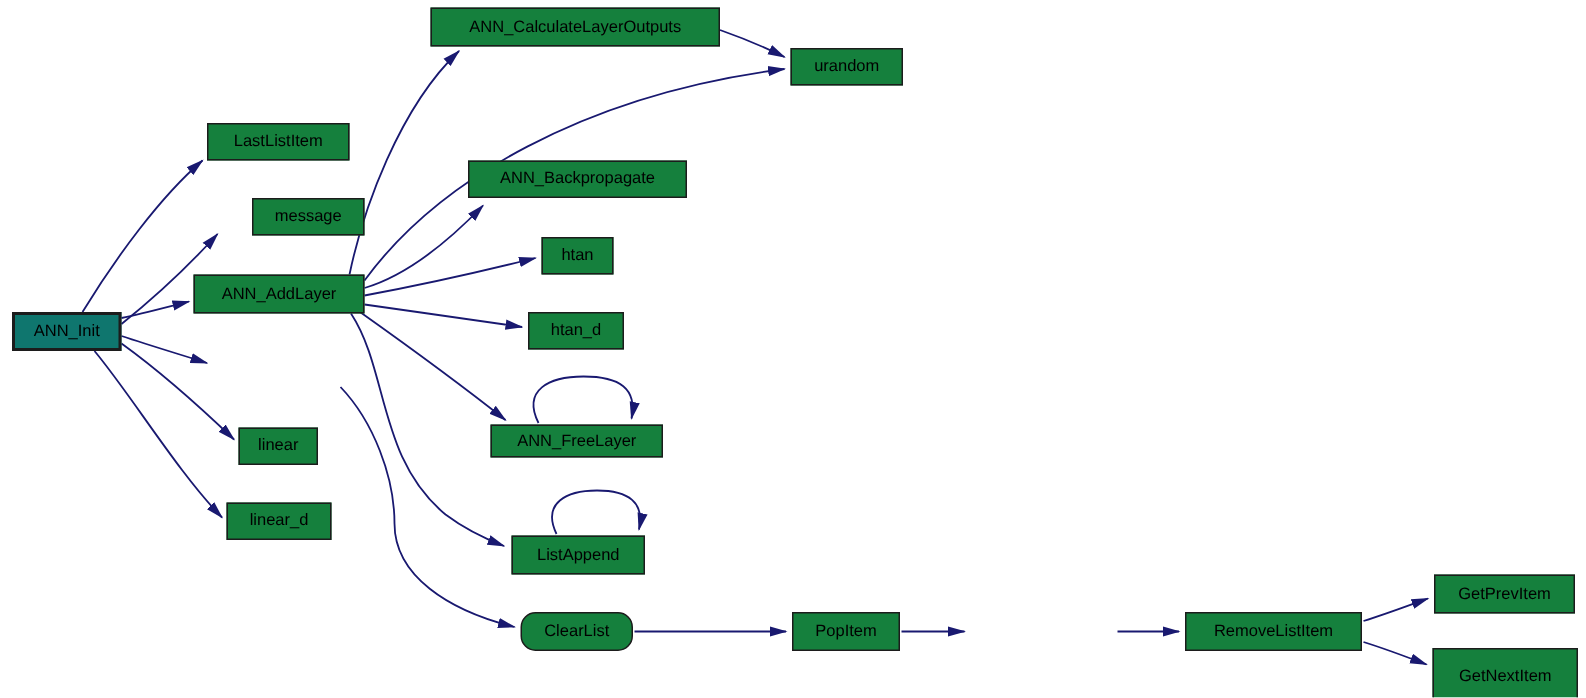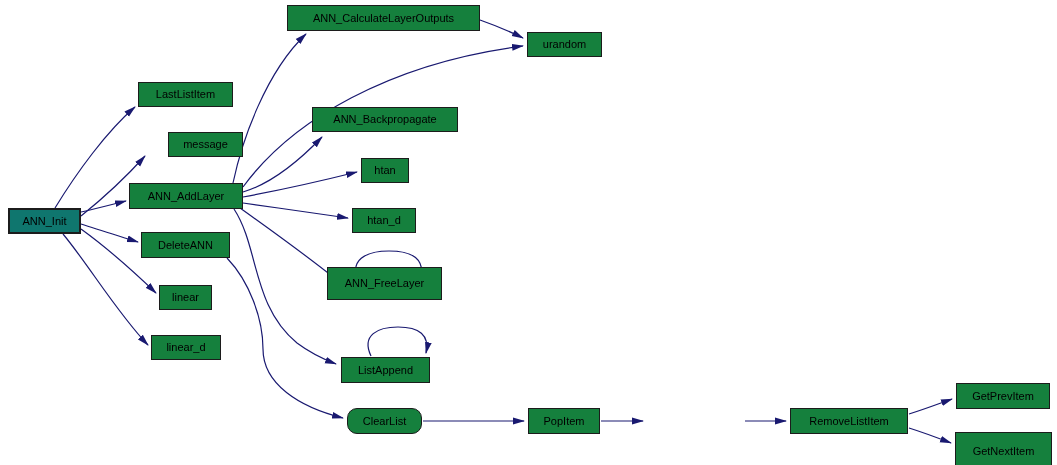--- a/index.html
+++ b/index.html
@@ -49,29 +49,28 @@
     <path marker-end="url(#arrow)" d="M 601,421 L 643,421"></path>
     <path marker-end="url(#arrow)" d="M 745,421 L 786,421"></path>
     <path marker-end="url(#arrow)" d="M 909,414 C 925,409 938,404 952,399"></path>
     <path marker-end="url(#arrow)" d="M 909,428 C 925,433 938,438 951,443"></path>
   </svg>
 
   <div class="node root" style="left:8px;   top:208px; width:73px;  height:26px;">ANN_Init</div>
   <div class="node" style="left:138px; top:82px;  width:95px;  height:25px;">LastListItem</div>
   <div class="node" style="left:148px; top:132px; width:75px;  height:25px;margin-left:20px;">message</div>
   <div class="node" style="left:129px; top:183px; width:114px; height:26px;">ANN_AddLayer</div>
-  <div class="node" style="left:141px; top:232px; width:89px;  height:26px;">DeleteANN</div>
   <div class="node" style="left:159px; top:285px; width:53px;  height:25px;">linear</div>
   <div class="node" style="left:151px; top:335px; width:70px;  height:25px;">linear_d</div>
   <div class="node" style="left:287px; top:5px;   width:193px; height:26px;">ANN_CalculateLayerOutputs</div>
   <div class="node" style="left:527px; top:32px;  width:75px;  height:25px;">urandom</div>
   <div class="node" style="left:312px; top:107px; width:146px; height:25px;text-align:center;">ANN_Backpropagate</div>
   <div class="node" style="left:361px; top:158px; width:48px;  height:25px;">htan</div>
   <div class="node" style="left:352px; top:208px; width:64px;  height:25px;">htan_d</div>
-  <div class="node" style="left:327px; top:267px; width:115px; height:33px;">ANN_FreeLayer</div>
+  <div class="node" style="left:327px; top:283px; width:115px; height:22px;">ANN_FreeLayer</div>
   <div class="node" style="left:341px; top:357px; width:89px;  height:26px;">ListAppend</div>
   <div class="node" style="left:347px; top:408px; width:75px;  height:26px;border-radius:10px;">ClearList</div>
   <div class="node" style="left:528px; top:408px; width:72px;  height:26px;">PopItem</div>
   <div class="node" style="left:790px; top:408px; width:118px; height:26px;">RemoveListItem</div>
   <div class="node" style="left:956px; top:383px; width:94px;  height:26px;">GetPrevItem</div>
   <div class="node" style="left:955px; top:432px; width:97px;  height:38px;">GetNextItem</div>
 
 </div>
 
 </body></html>

